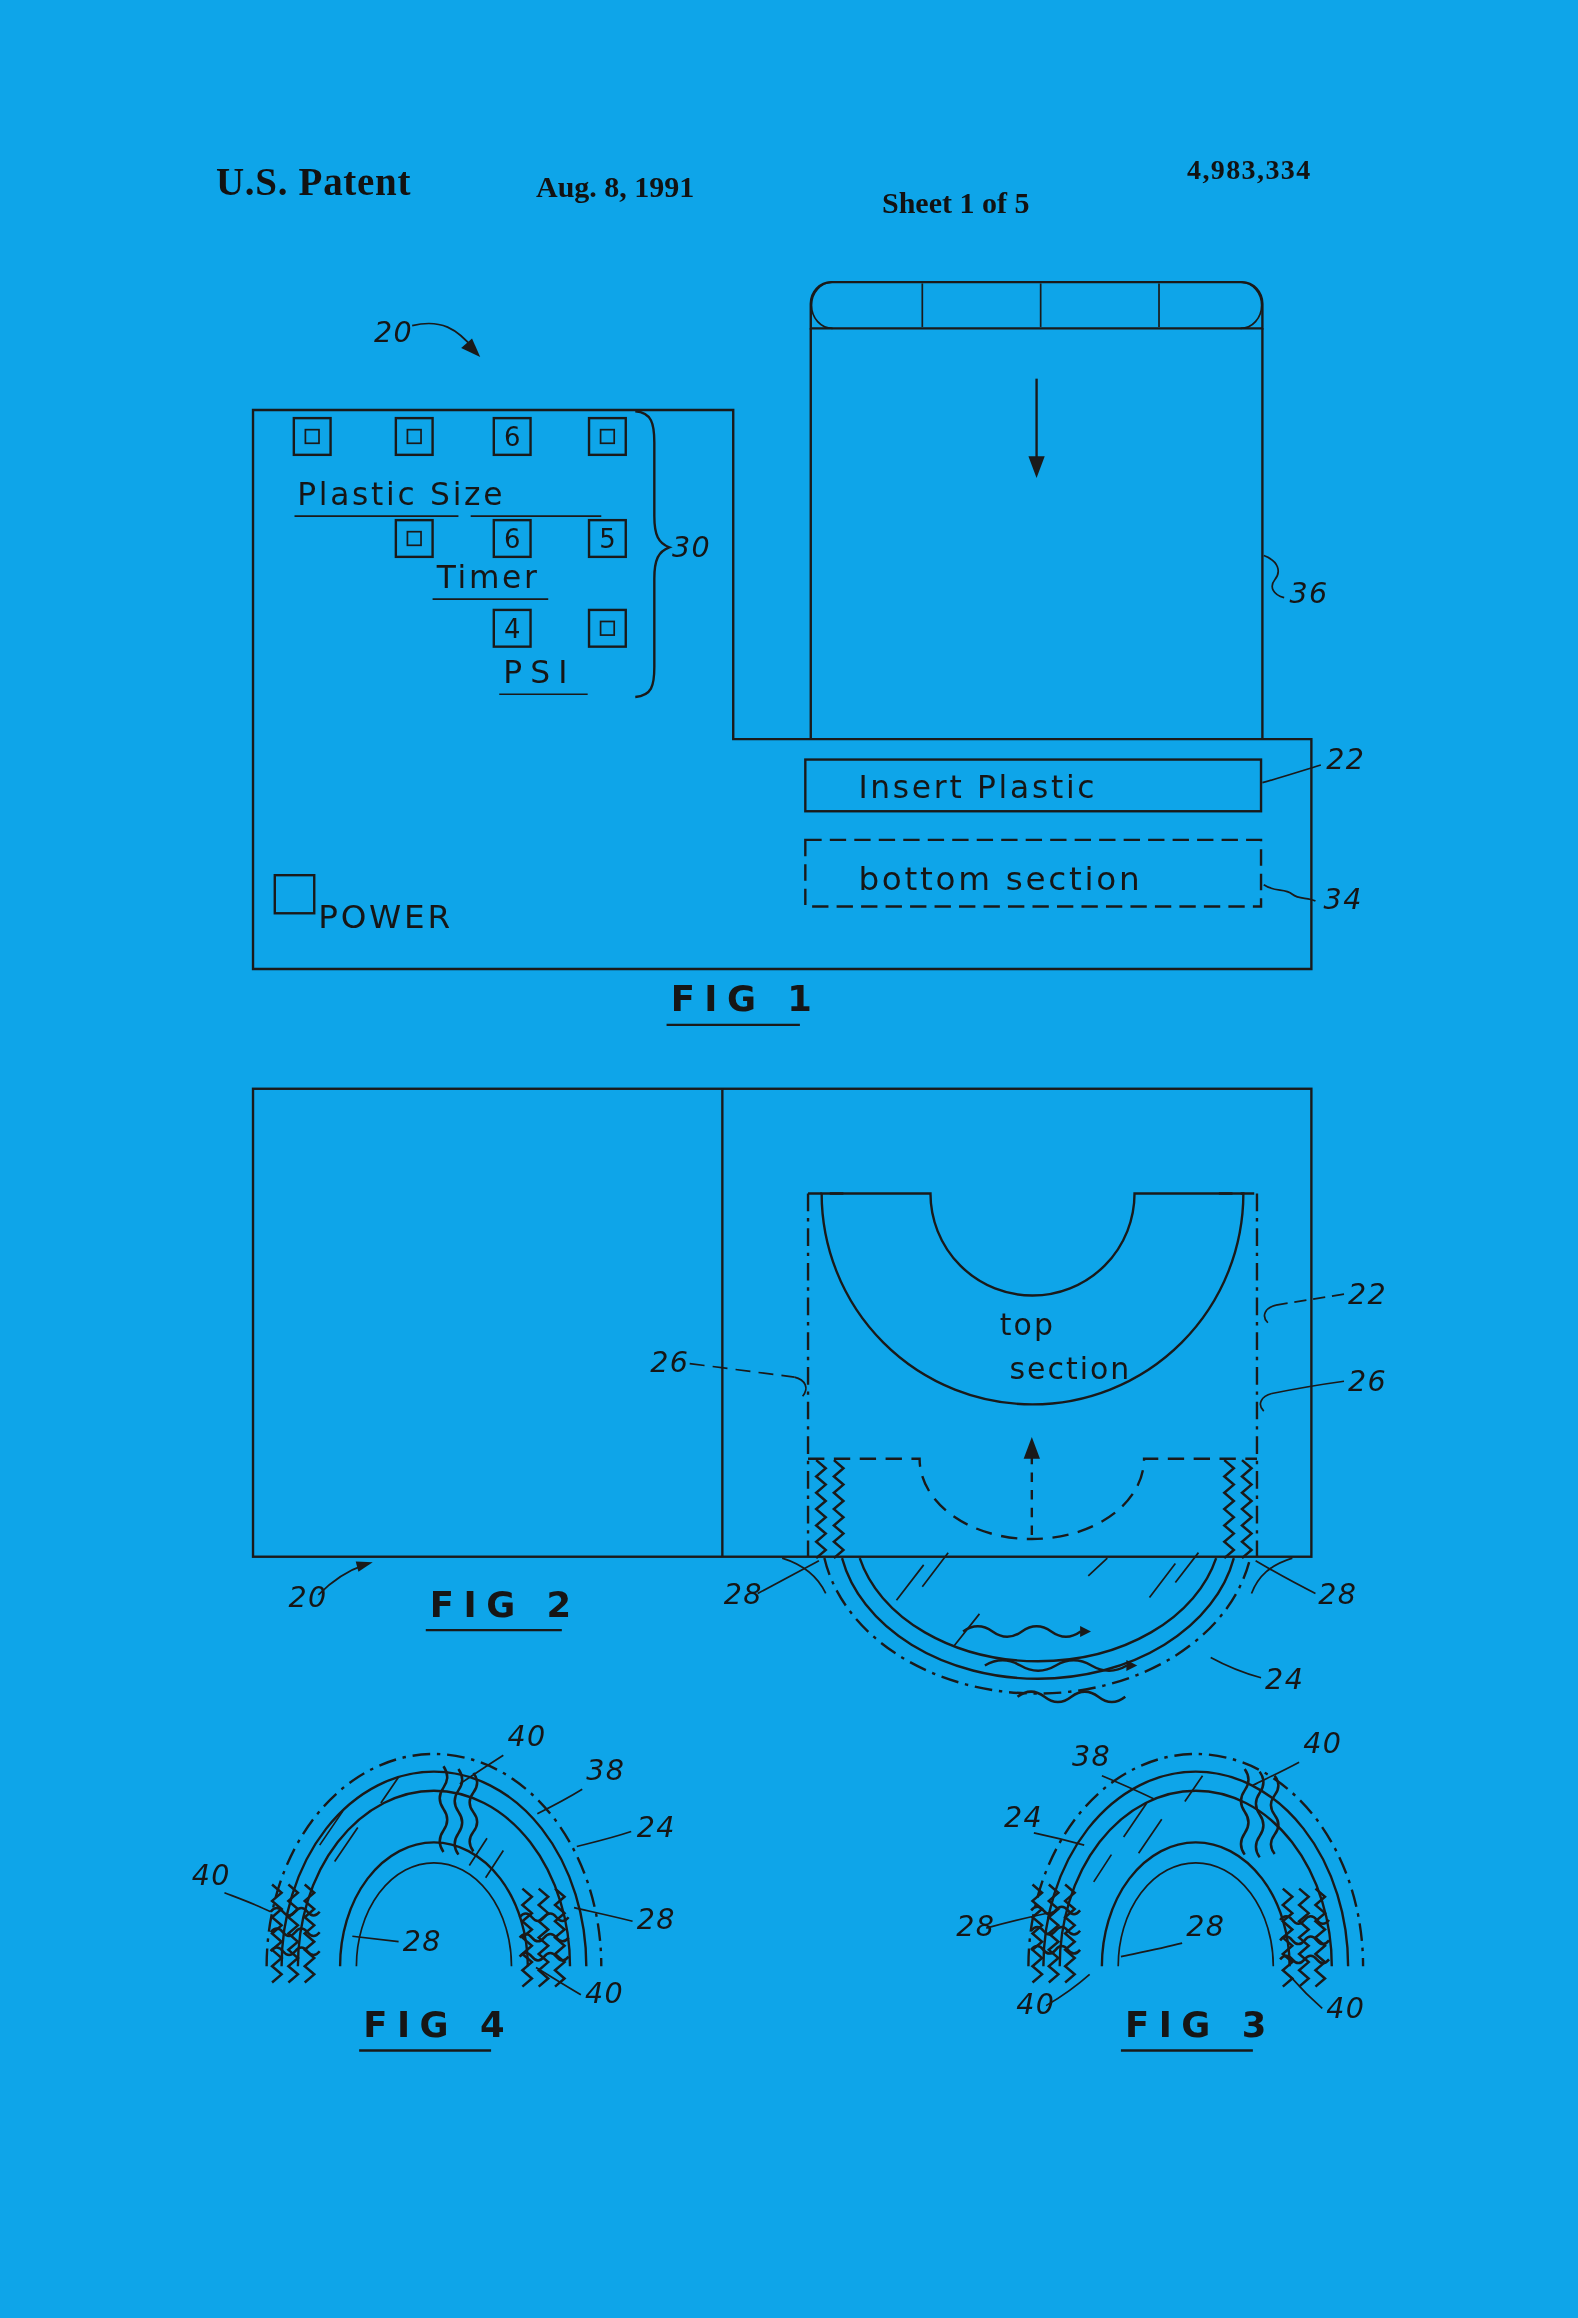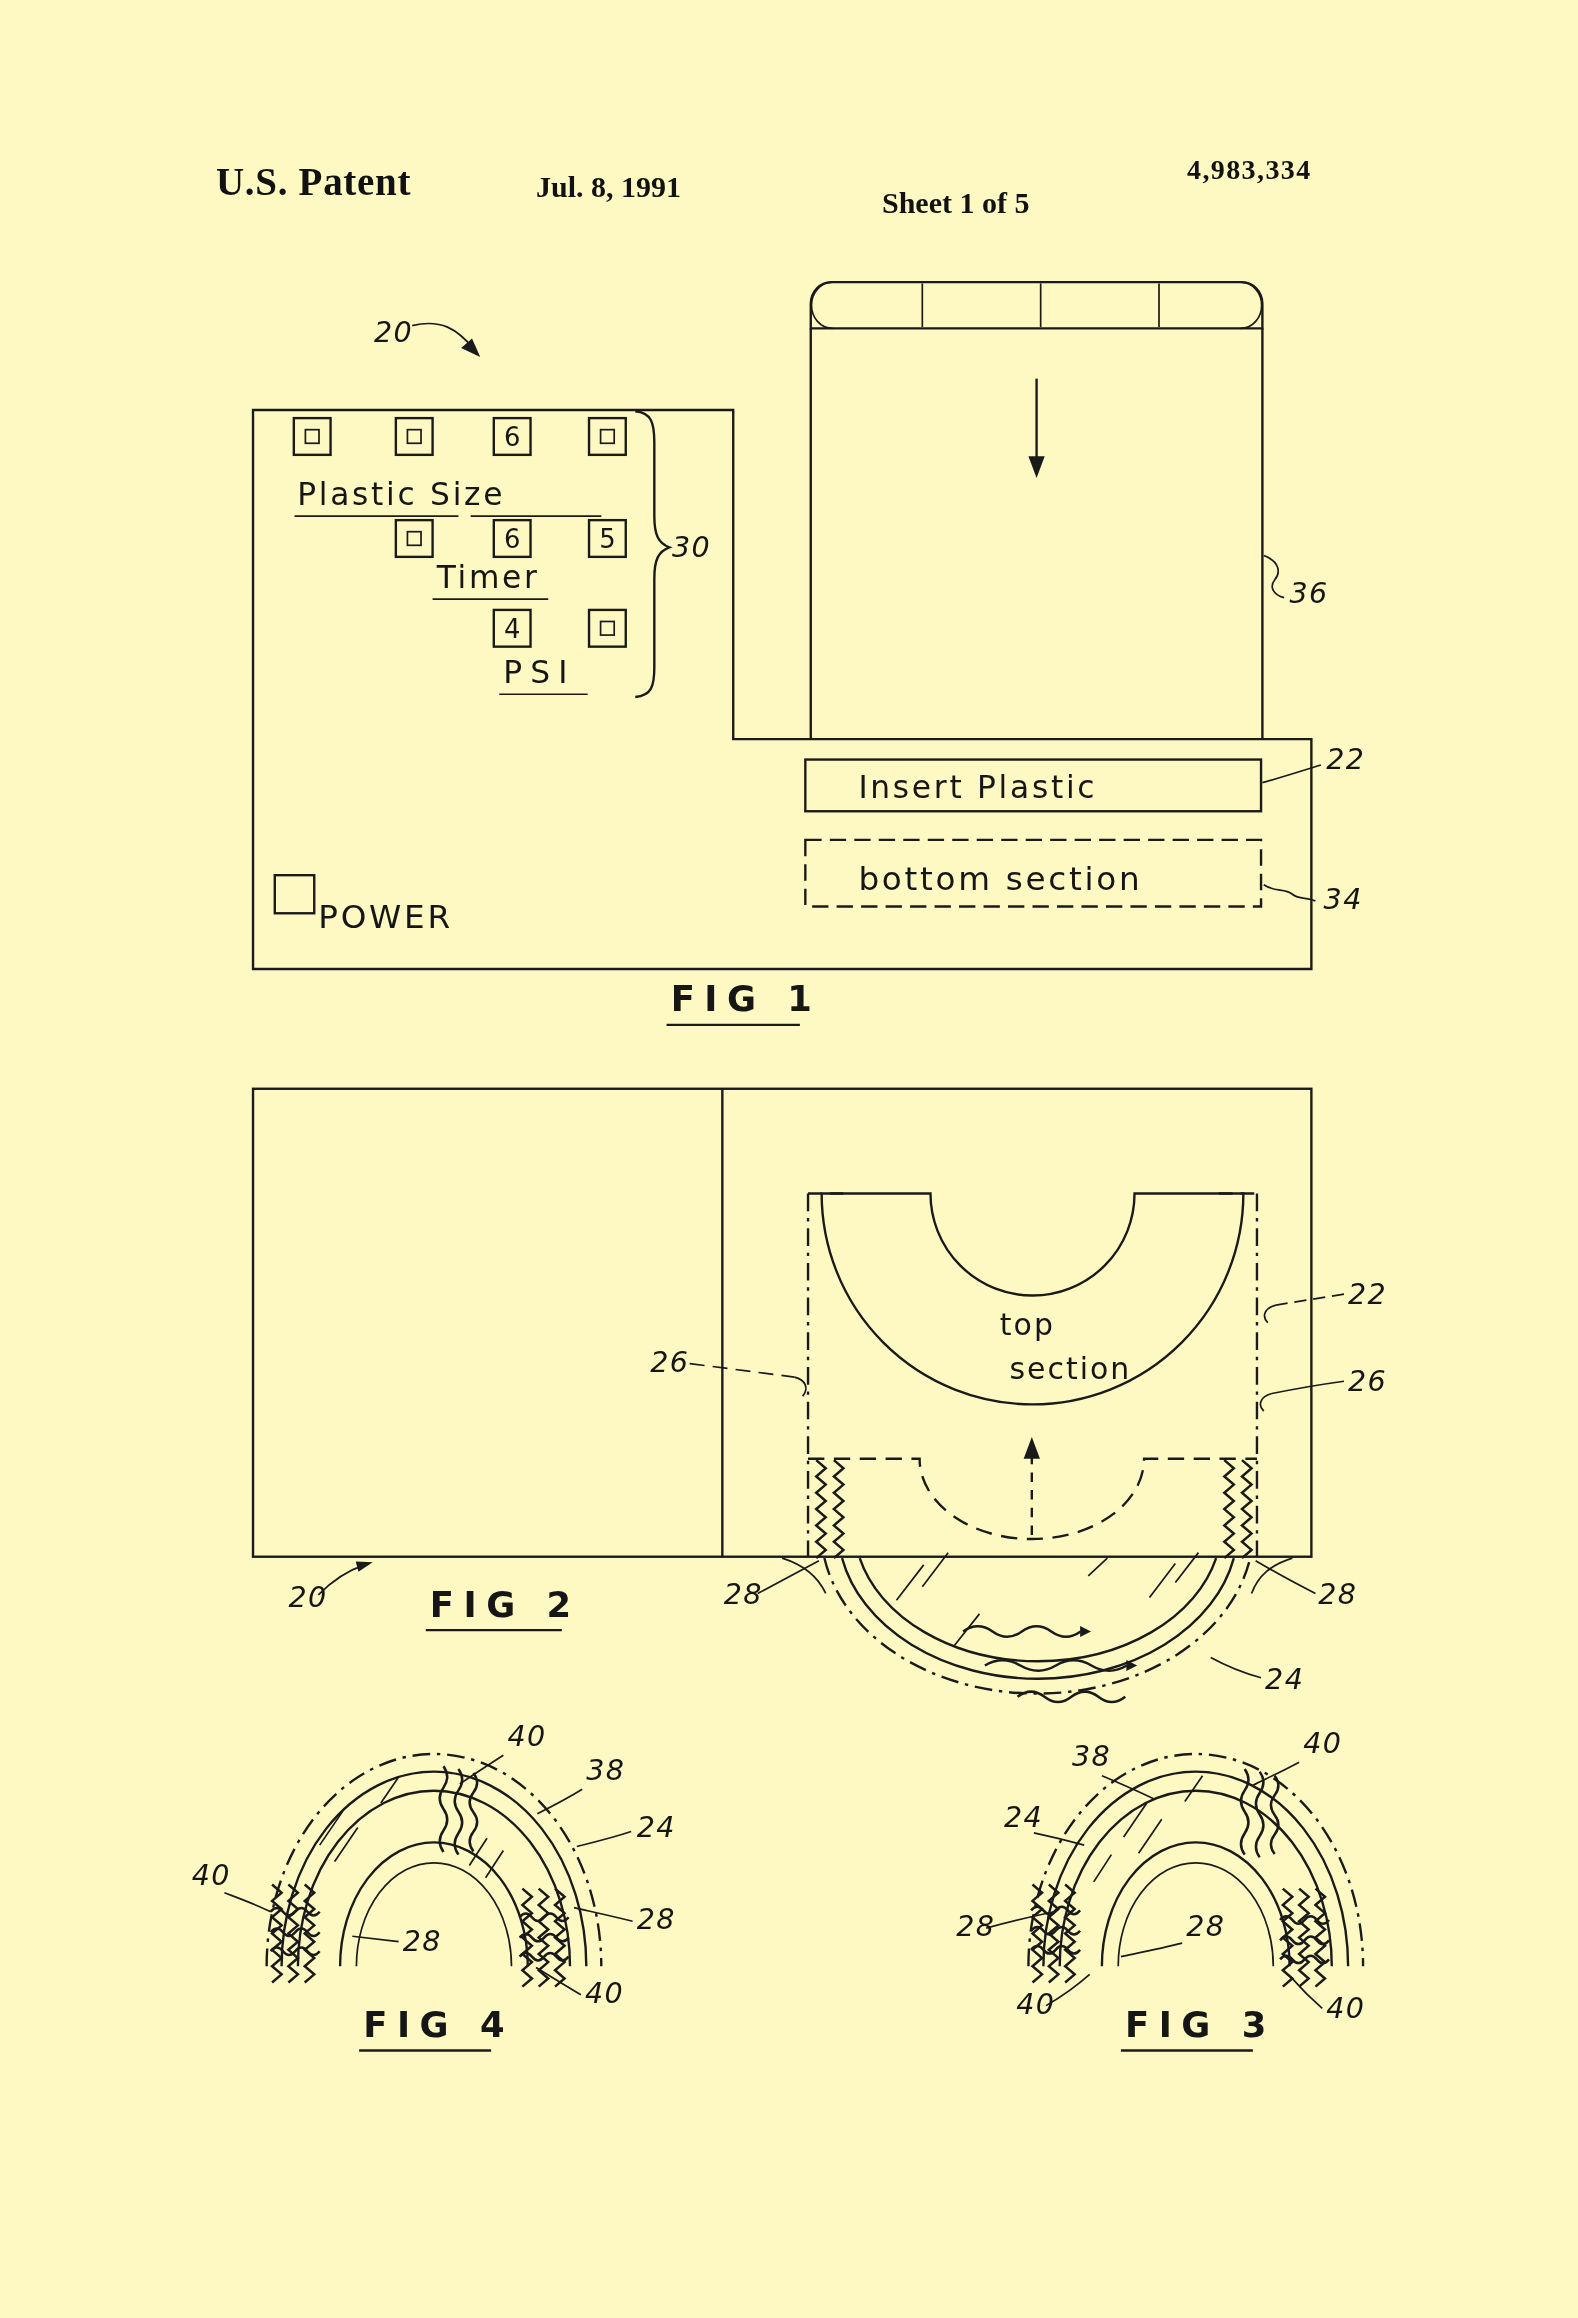--- a/index.html
+++ b/index.html
@@ -1,19 +1,19 @@
 <!DOCTYPE html>
 <html style="font-size:11px"><head>
 <meta charset="utf-8">
 <style>
   html,body{margin:0;padding:0;background:#e8e8e6;}
   .page{
     position:relative;
     width:1578px;height:2319px;
-    background:#fef9c3;
+    background:#0ea5e9;
     font-family:"Liberation Serif", serif;
     overflow:hidden;
   }
   .hdr{position:absolute;font-family:"Liberation Serif",serif;font-weight:bold;color:#121212;white-space:nowrap;}
   .hdr-title{left:216px;top:159px;font-size:39px;letter-spacing:0.7px;}
   .hdr-date{left:536px;top:170px;font-size:30px;}
   .hdr-sheet{left:882px;top:186px;font-size:30px;}
   .hdr-number{left:1187px;top:154px;font-size:28px;letter-spacing:1.4px;}
   svg.sheet{position:absolute;left:0;top:0;}
   svg text{fill:#161616;stroke:none;font-family:"DejaVu Sans",sans-serif;}
@@ -25,21 +25,21 @@
   .ln{stroke:#1a1a1a;stroke-width:3.5;fill:none;}
   .thin{stroke:#1a1a1a;stroke-width:2.5;fill:none;}
   .fillb{fill:#1a1a1a;stroke:none;}
 </style>
 </head>
 <body>
 
 <div class="page">
 
   <div class="hdr hdr-title">U.S. Patent</div>
-  <div class="hdr hdr-date">Jul. 8, 1991</div>
+  <div class="hdr hdr-date">Aug. 8, 1991</div>
   <div class="hdr hdr-sheet">Sheet 1 of 5</div>
   <div class="hdr hdr-number">4,983,334</div>
 
   <svg class="sheet" width="1578" height="2319" viewBox="0 0 2320 3408">
     <defs>
       <path id="zig" d="M0,0 l14,12 l-14,12 l14,12 l-14,12 l14,12 l-14,12 l14,12 l-14,12 l14,12 l-14,12 l14,12 l-14,12" fill="none" stroke="#1a1a1a" stroke-width="2.5" vector-effect="non-scaling-stroke"></path>
       <path id="wave" d="M0,0 q9,-11 18,0 q9,11 18,0 q9,-11 18,0 q9,11 18,0" fill="none" stroke="#1a1a1a" stroke-width="2.5" vector-effect="non-scaling-stroke"></path>
     </defs>
 
     <g>

